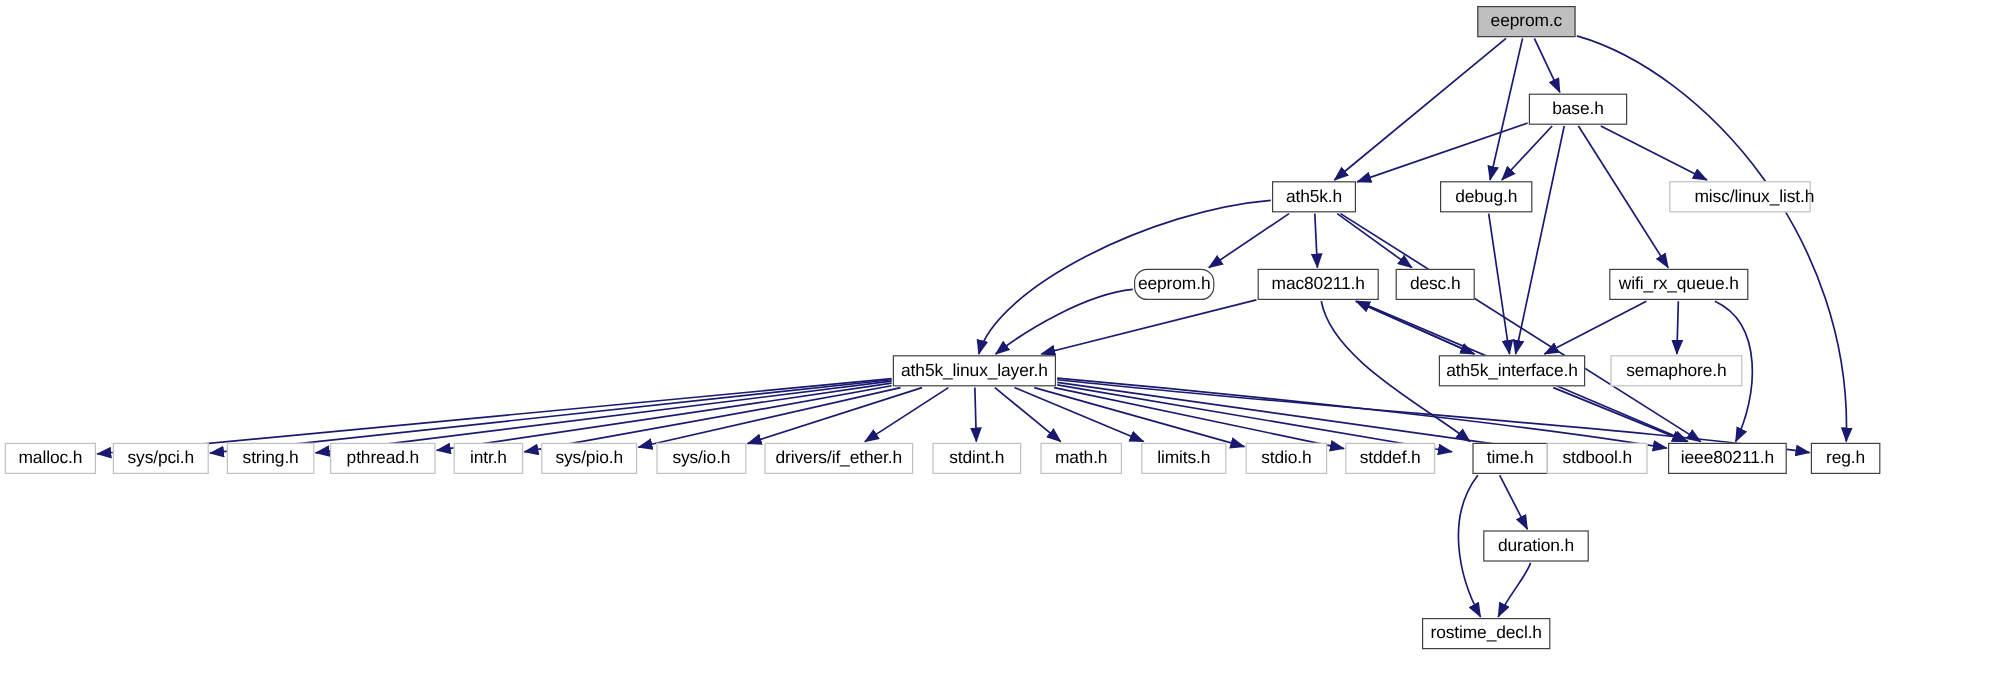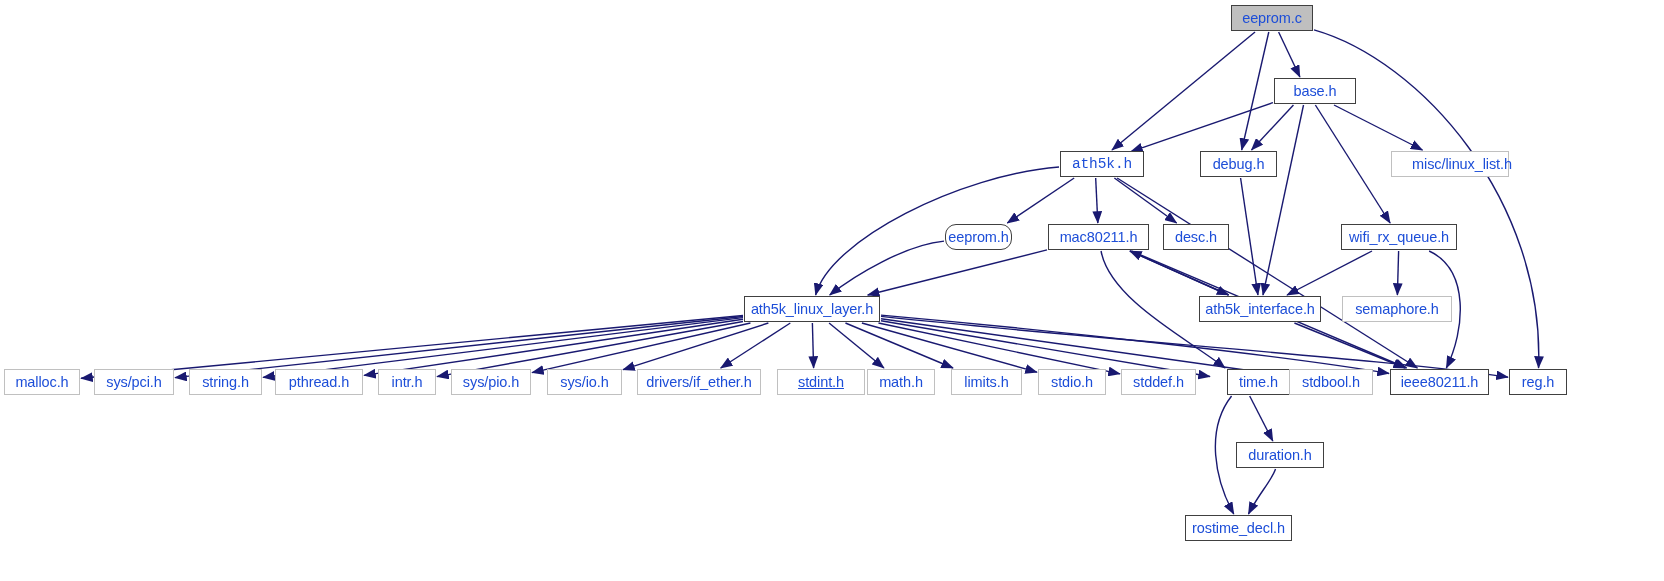--- a/index.html
+++ b/index.html
@@ -27,21 +27,21 @@
   }
   .node {
     position: absolute;
     box-sizing: border-box;
     display: flex;
     align-items: center;
     justify-content: center;
     height: 26px;
     border: 1px solid #c0c0c0;
     background: #ffffff;
-    color: #1d4ed8;
+    color: #000000;
     font-size: 14.5px;
     line-height: 1;
     white-space: nowrap;
     letter-spacing: -0.1px;
     z-index: 5;
   }
   .node.strong {
     border: 1.6px solid #404040;
   }
   .node.current {
@@ -111,21 +111,21 @@
         <path d="M1275.52,469 C1272,480 1258,495 1248.5,514" fill="none" stroke="#191970" stroke-width="1.4" marker-end="url(#arrowhead)"></path>
       </g>
   </svg>
   <div id="node-layer">
       <div class="node current" style="left: 1231px; top: 5px; width: 82px;">
         <span class="node-label">eeprom.c</span>
       </div>
       <div class="node strong" style="left: 1274px; top: 78px; width: 82px;">
         <span class="node-label">base.h</span>
       </div>
-      <div class="node strong" style="left: 1060px; top: 151px; width: 84px; font-family: Liberation Mono, monospace;">
+      <div class="node strong" style="left: 1060px; top: 151px; width: 70px;">
         <span class="node-label">ath5k.h</span>
       </div>
       <div class="node strong" style="left: 1200px; top: 151px; width: 77px;">
         <span class="node-label">debug.h</span>
       </div>
       <div class="node" style="left: 1391px; top: 151px; width: 118px; padding-left: 24px;">
         <span class="node-label">misc/linux_list.h</span>
       </div>
       <div class="node strong" style="left: 945px; top: 224px; width: 67px; border-radius: 11px;">
         <span class="node-label">eeprom.h</span>
@@ -165,21 +165,21 @@
       </div>
       <div class="node" style="left: 451px; top: 369px; width: 80px;">
         <span class="node-label">sys/pio.h</span>
       </div>
       <div class="node" style="left: 547px; top: 369px; width: 75px;">
         <span class="node-label">sys/io.h</span>
       </div>
       <div class="node" style="left: 637px; top: 369px; width: 124px;">
         <span class="node-label">drivers/if_ether.h</span>
       </div>
-      <div class="node" style="left: 777px; top: 369px; width: 88px; text-decoration: underline;">
+      <div class="node" style="left: 777px; top: 369px; width: 74px;">
         <span class="node-label">stdint.h</span>
       </div>
       <div class="node" style="left: 867px; top: 369px; width: 68px;">
         <span class="node-label">math.h</span>
       </div>
       <div class="node" style="left: 951px; top: 369px; width: 71px;">
         <span class="node-label">limits.h</span>
       </div>
       <div class="node" style="left: 1038px; top: 369px; width: 68px;">
         <span class="node-label">stdio.h</span>

